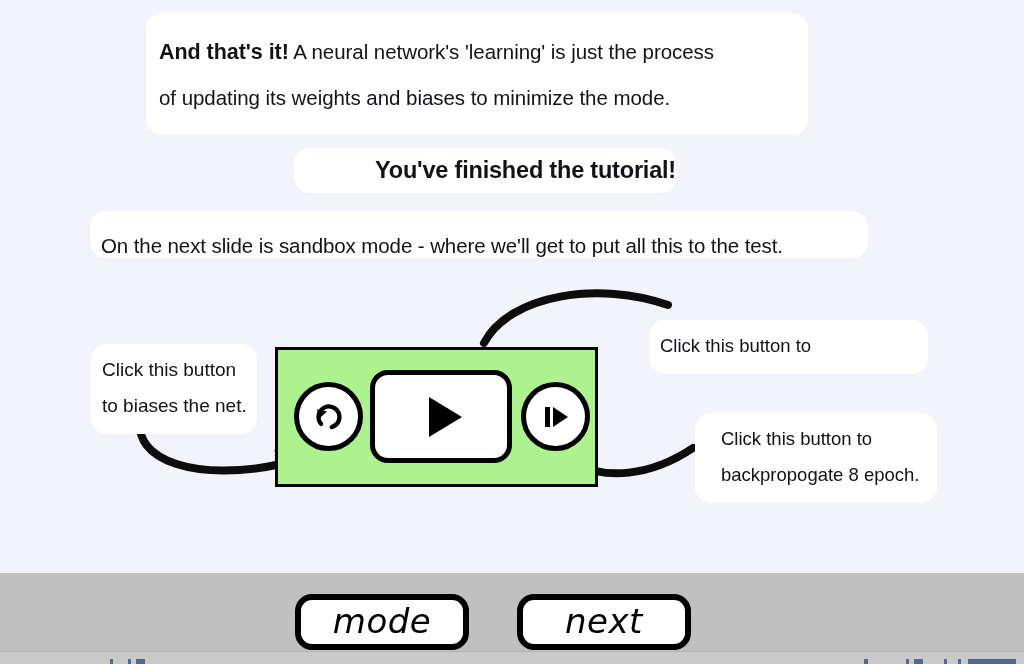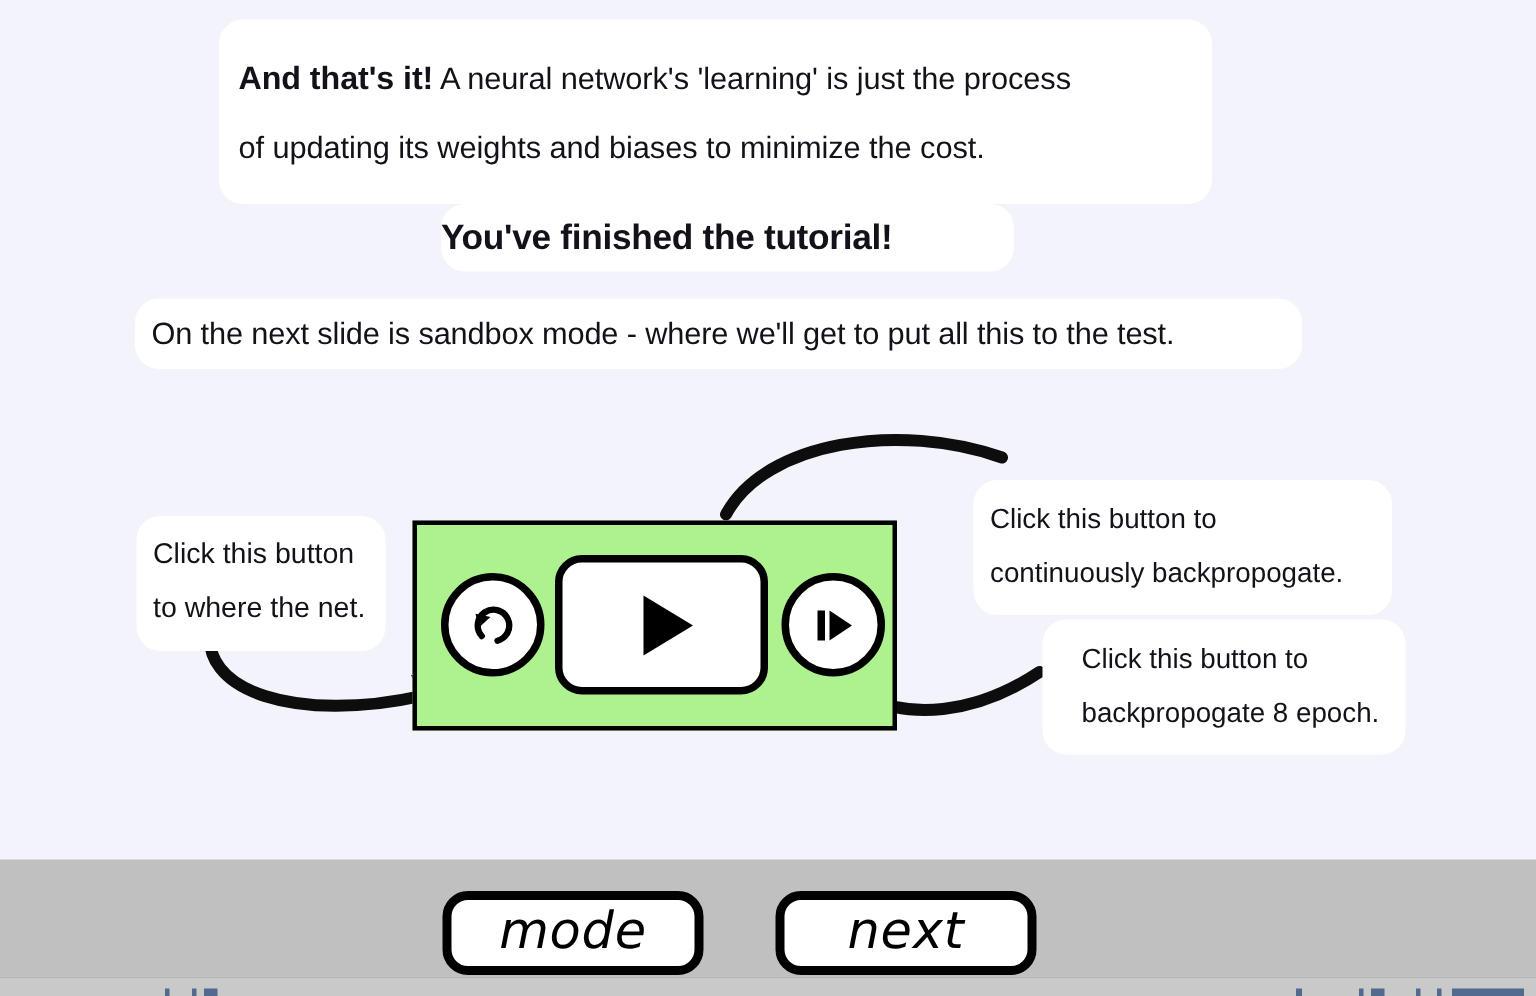--- a/index.html
+++ b/index.html
@@ -47,40 +47,40 @@
     line-height: 46px;
   }
   #bubble-intro .line { letter-spacing: -0.05px; }
   #bubble-intro b {
     font-weight: bold;
     font-size: 21.5px;
   }
 
   #bubble-finished {
     left: 294px;
-    top: 136px;
+    top: 148px;
     width: 382px;
     height: 45px;
     padding: 0;
     display: flex;
     align-items: center;
-    justify-content: flex-start;
+    justify-content: flex-end;
     font-size: 23.5px;
     font-weight: bold;
     letter-spacing: -0.2px;
   }
 
   #bubble-sandbox {
     left: 90px;
-    top: 199px;
+    top: 211px;
     width: 778px;
     height: 47px;
     padding: 0 11px;
     display: flex;
-    align-items: center;
+    align-items: flex-end;
     font-size: 20.5px;
     letter-spacing: -0.1px;
   }
 
   #bubble-reset {
     left: 91px;
     top: 344px;
     width: 166px;
     padding: 8px 11px 10px 11px;
     font-size: 19px;
@@ -221,39 +221,38 @@
 
     <path d="M668,305 C600,281 510,294 484,343" fill="none" stroke="#0d0d0d" stroke-width="8" stroke-linecap="round"></path>
     <polygon points="485,378 470,348 499,350"></polygon>
 
     <path d="M693,448 C648,478 605,478 578,465" fill="none" stroke="#0d0d0d" stroke-width="8" stroke-linecap="round"></path>
     <polygon points="558,452 586,448 575,470"></polygon>
   </svg>
 
   <div class="bubble" id="bubble-intro">
     <span class="line"><b>And that's it!</b><span> A neural network's 'learning' is just the process</span></span>
-    <span class="line">of updating its weights and biases to minimize the cost.</span>
+    <span class="line">of updating its weights and biases to minimize the mode.</span>
   </div>
 
   <div class="bubble" id="bubble-finished">
     <span>You've finished the tutorial!</span>
   </div>
 
   <div class="bubble" id="bubble-sandbox">
     <span>On the next slide is sandbox mode - where we'll get to put all this to the test.</span>
   </div>
 
   <div class="bubble" id="bubble-reset">
     <span class="line">Click this button</span>
-    <span class="line">to where the net.</span>
+    <span class="line">to biases the net.</span>
   </div>
 
   <div class="bubble" id="bubble-continuous">
     <span class="line">Click this button to</span>
-    <span class="line">continuously backpropogate.</span>
   </div>
 
   <div class="bubble" id="bubble-epoch">
     <span class="line indent">Click this button to</span>
     <span class="line indent">backpropogate 8 epoch.</span>
   </div>
 
   <div id="control-panel">
 
     <button class="ctrl-btn" id="btn-reset">

